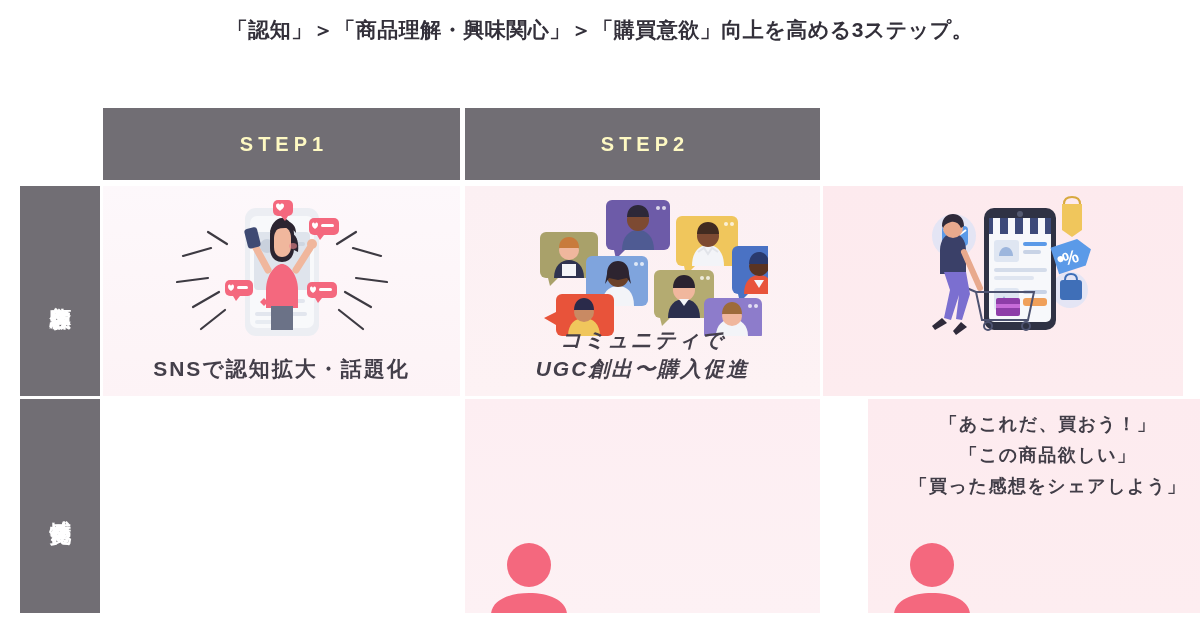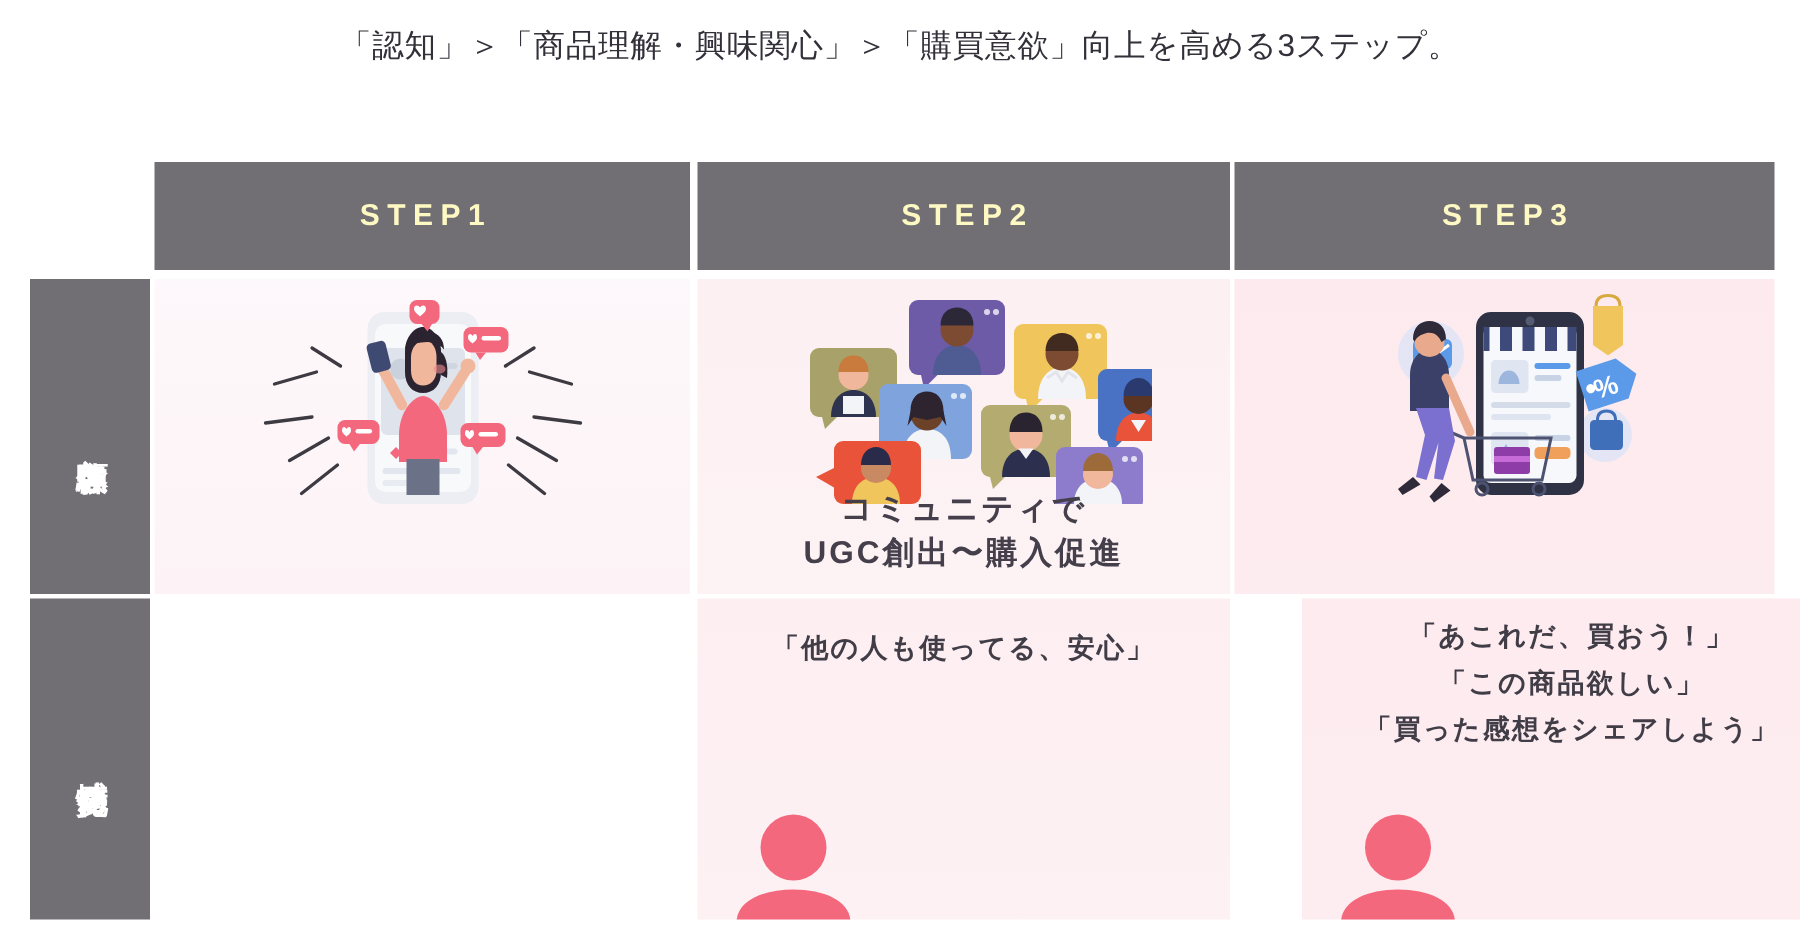--- a/index.html
+++ b/index.html
@@ -23,21 +23,21 @@
   }
 
   
   .title {
     position: absolute;
     left: 0;
     top: 16px;
     width: 1200px;
     text-align: center;
     font-size: 21px;
-    font-weight: 400;
+    font-weight: 700;
     letter-spacing: 0.5px;
     color: #33303a;
     white-space: nowrap;
   }
 
   
   .matrix {
     position: absolute;
     left: 20px;
     top: 108px;
@@ -104,21 +104,21 @@
     left: 0;
     width: 100%;
     overflow: hidden;
   }
   .cell.experience { top: 78px;  height: 210px; }
   .cell.emotion    { top: 291px; height: 214px; }
 
   
   .c1 .cell.experience { background: linear-gradient(180deg,#fdf8fb 0%, #fdf3f6 100%); }
   .c1 .cell.emotion    { background: linear-gradient(180deg,#fdf5f8 0%, #fdf6f8 100%); }
-  .c2 .cell.experience { background: linear-gradient(180deg,#fcf0f3 0%, #fdf2f4 100%); }
+  .c2 .cell.experience { background: linear-gradient(180deg,#fcf0f3 0%, #fdf2f4 100%); font-style: italic; }
   .c2 .cell.emotion    { background: linear-gradient(180deg,#fdeef2 0%, #fdf1f4 100%); }
   .c3 .cell.experience { background: linear-gradient(180deg,#fdeaee 0%, #fdecef 100%); }
   .c3 .cell.emotion    { background: linear-gradient(180deg,#fdebef 0%, #fdedf0 100%); margin-left: 45px; }
 
   .cell-caption {
     position: absolute;
     left: 0;
     bottom: 12px;
     width: 100%;
     text-align: center;
@@ -240,20 +240,21 @@
               <path d="M113 11c1-2 4-2 4 1 0 2-3 4-4 5-1-1-4-3-4-5 0-3 3-3 4-1z"></path>
               <path d="M148 30c1-2 3-2 3 1 0 2-2 3-3 4-1-1-3-2-3-4 0-3 2-3 3-1z"></path>
               <rect x="154" y="30" width="13" height="3" rx="1.5"></rect>
               <path d="M64 92c1-2 3-2 3 1 0 2-2 3-3 4-1-1-3-2-3-4 0-3 2-3 3-1z"></path>
               <rect x="70" y="92" width="11" height="3" rx="1.5"></rect>
               <path d="M146 94c1-2 3-2 3 1 0 2-2 3-3 4-1-1-3-2-3-4 0-3 2-3 3-1z"></path>
               <rect x="152" y="94" width="13" height="3" rx="1.5"></rect>
             </g>
           </svg>
         </div>
+        <div class="cell-caption">SNSで認知拡大・話題化</div>
       </div>
 
     </div>
 
     <div class="col c2">
       <div class="col-head">STEP2</div>
 
       <div class="cell experience">
         <div class="illus">
           <svg class="fig" width="250" height="142" viewBox="0 0 250 142">
@@ -342,35 +343,33 @@
           </svg>
         </div>
         <div class="cell-caption">
           <span style="display:block">コミュニティで</span>
           <span style="display:block">UGC創出〜購入促進</span>
         </div>
       </div>
 
       <div class="cell emotion">
         <div class="quotes">
-          <span class="q">「他の人も使ってる、安心」</span>
         </div>
         <div class="person-icon">
           <svg class="fig" width="92" height="96" viewBox="0 0 92 96">
             <circle cx="46" cy="26" r="22" fill="#f4687e"></circle>
             <path d="M8 96V76c0-14 17-22 38-22s38 8 38 22v20z" fill="#f4687e"></path>
             <rect x="24" y="76" width="5" height="20" fill="#fdf1f4"></rect>
             <rect x="63" y="76" width="5" height="20" fill="#fdf1f4"></rect>
           </svg>
         </div>
       </div>
     </div>
 
     <div class="col c3">
-      <div class="col-head">STEP3</div>
 
       <div class="cell experience">
         <div class="illus">
           <svg class="fig" width="238" height="145" viewBox="0 0 238 145">
 
             <circle cx="70" cy="42" r="22" fill="#cfe0fa" opacity="0.55"></circle>
             <circle cx="186" cy="96" r="18" fill="#cfe0fa" opacity="0.55"></circle>
 
             <rect x="58" y="32" width="26" height="20" rx="4" fill="#5b9ae8"></rect>
             <path d="M60 36l11 8 11-8" stroke="#ffffff" stroke-width="2" fill="none"></path>

